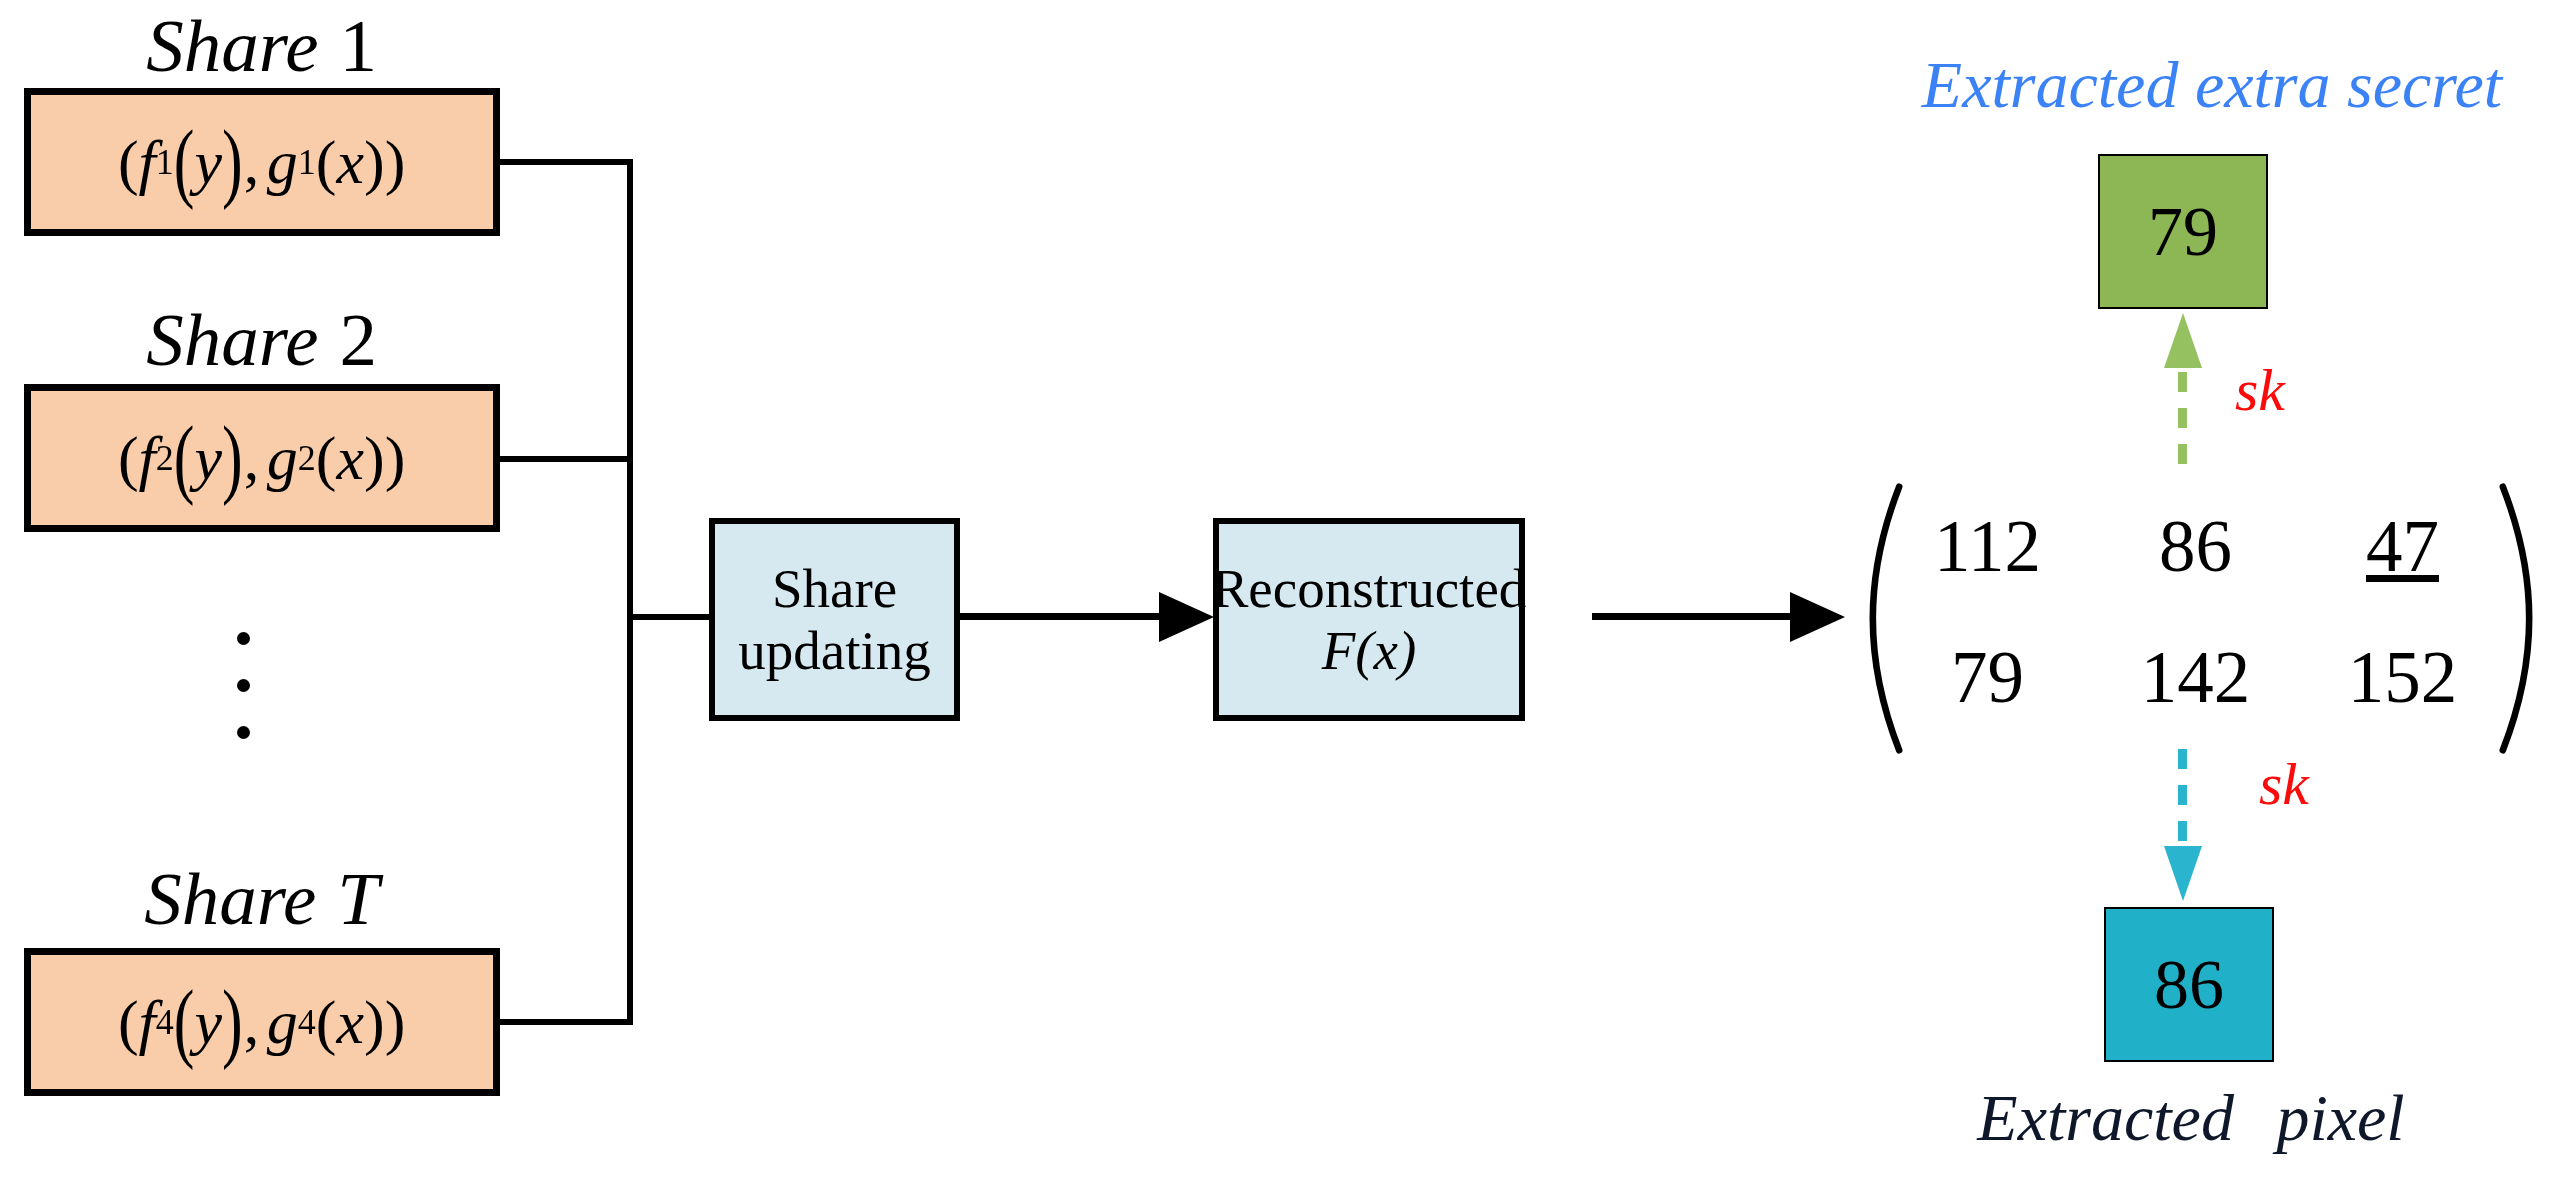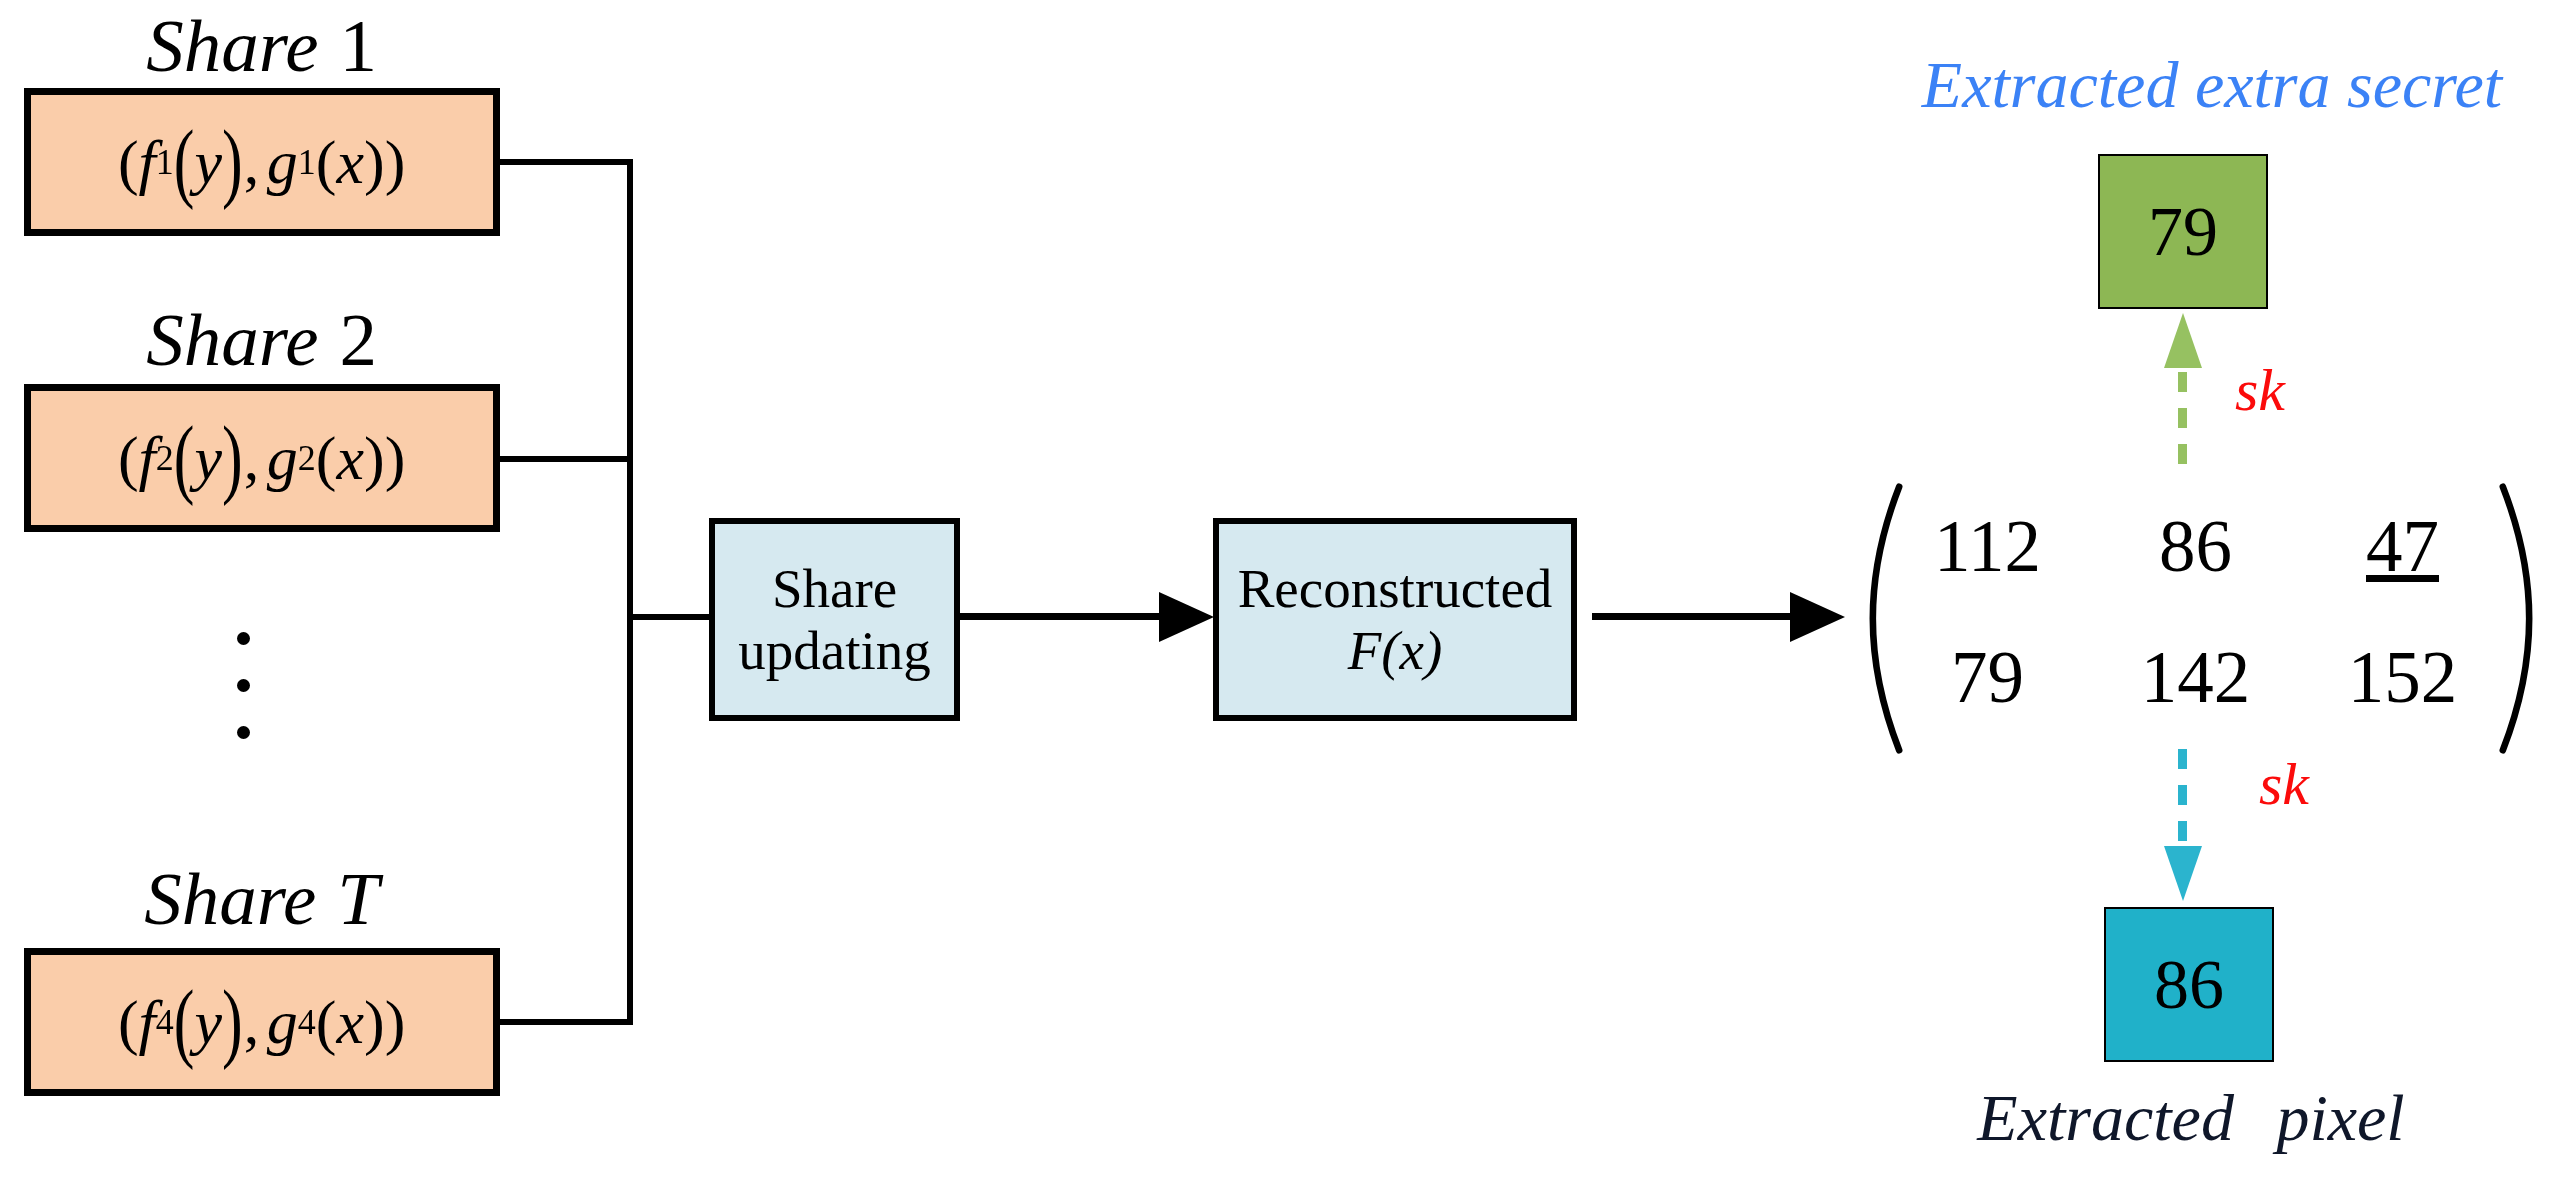--- a/index.html
+++ b/index.html
@@ -173,21 +173,21 @@
   <div class="abs hline" style="left:627px;top:614px;width:85px;"></div>
 
   <div class="abs proc-box" style="left:709px;top:518px;width:251px;height:203px;">
     <span>Share</span>
     <span>updating</span>
   </div>
 
   <div class="abs arrow-line" style="left:959px;top:613px;width:202px;"></div>
   <div class="abs arrow-head-right" style="left:1159px;top:592px;"></div>
 
-  <div class="abs proc-box" style="left:1213px;top:518px;width:364px;height:203px;">
+  <div class="abs proc-box" style="left:1213px;top:518px;width:312px;height:203px;">
     <span>Reconstructed</span>
     <span><span class="it">F</span><span class="it">(x)</span></span>
   </div>
 
   <div class="abs arrow-line" style="left:1592px;top:613px;width:200px;"></div>
   <div class="abs arrow-head-right" style="left:1790px;top:592px;"></div>
 
   <svg class="abs" style="left:1867px;top:482px;" width="38" height="273" viewBox="0 0 40 290">
     <path d="M34 5 Q6 77 6 145 Q6 213 34 285" fill="none" stroke="#000" stroke-width="7" stroke-linecap="round"></path>
   </svg>

